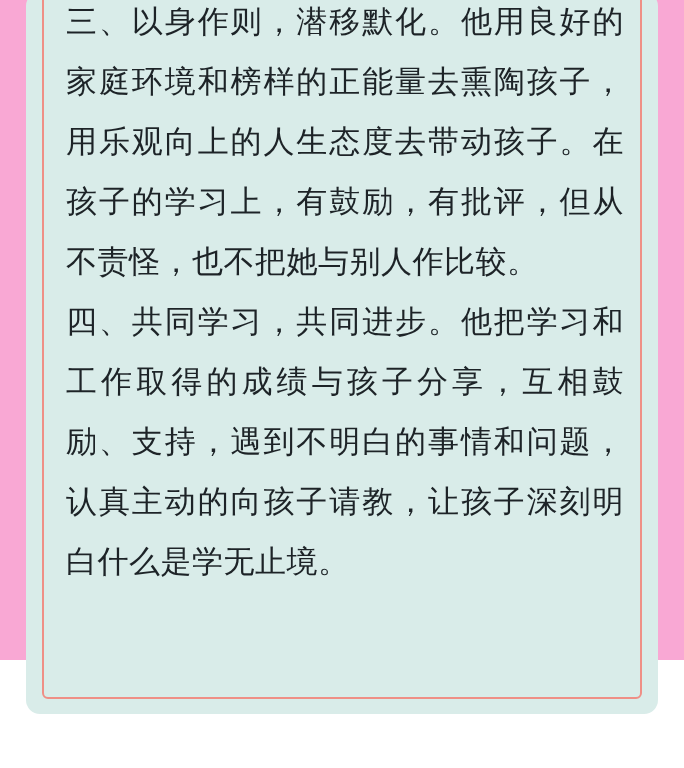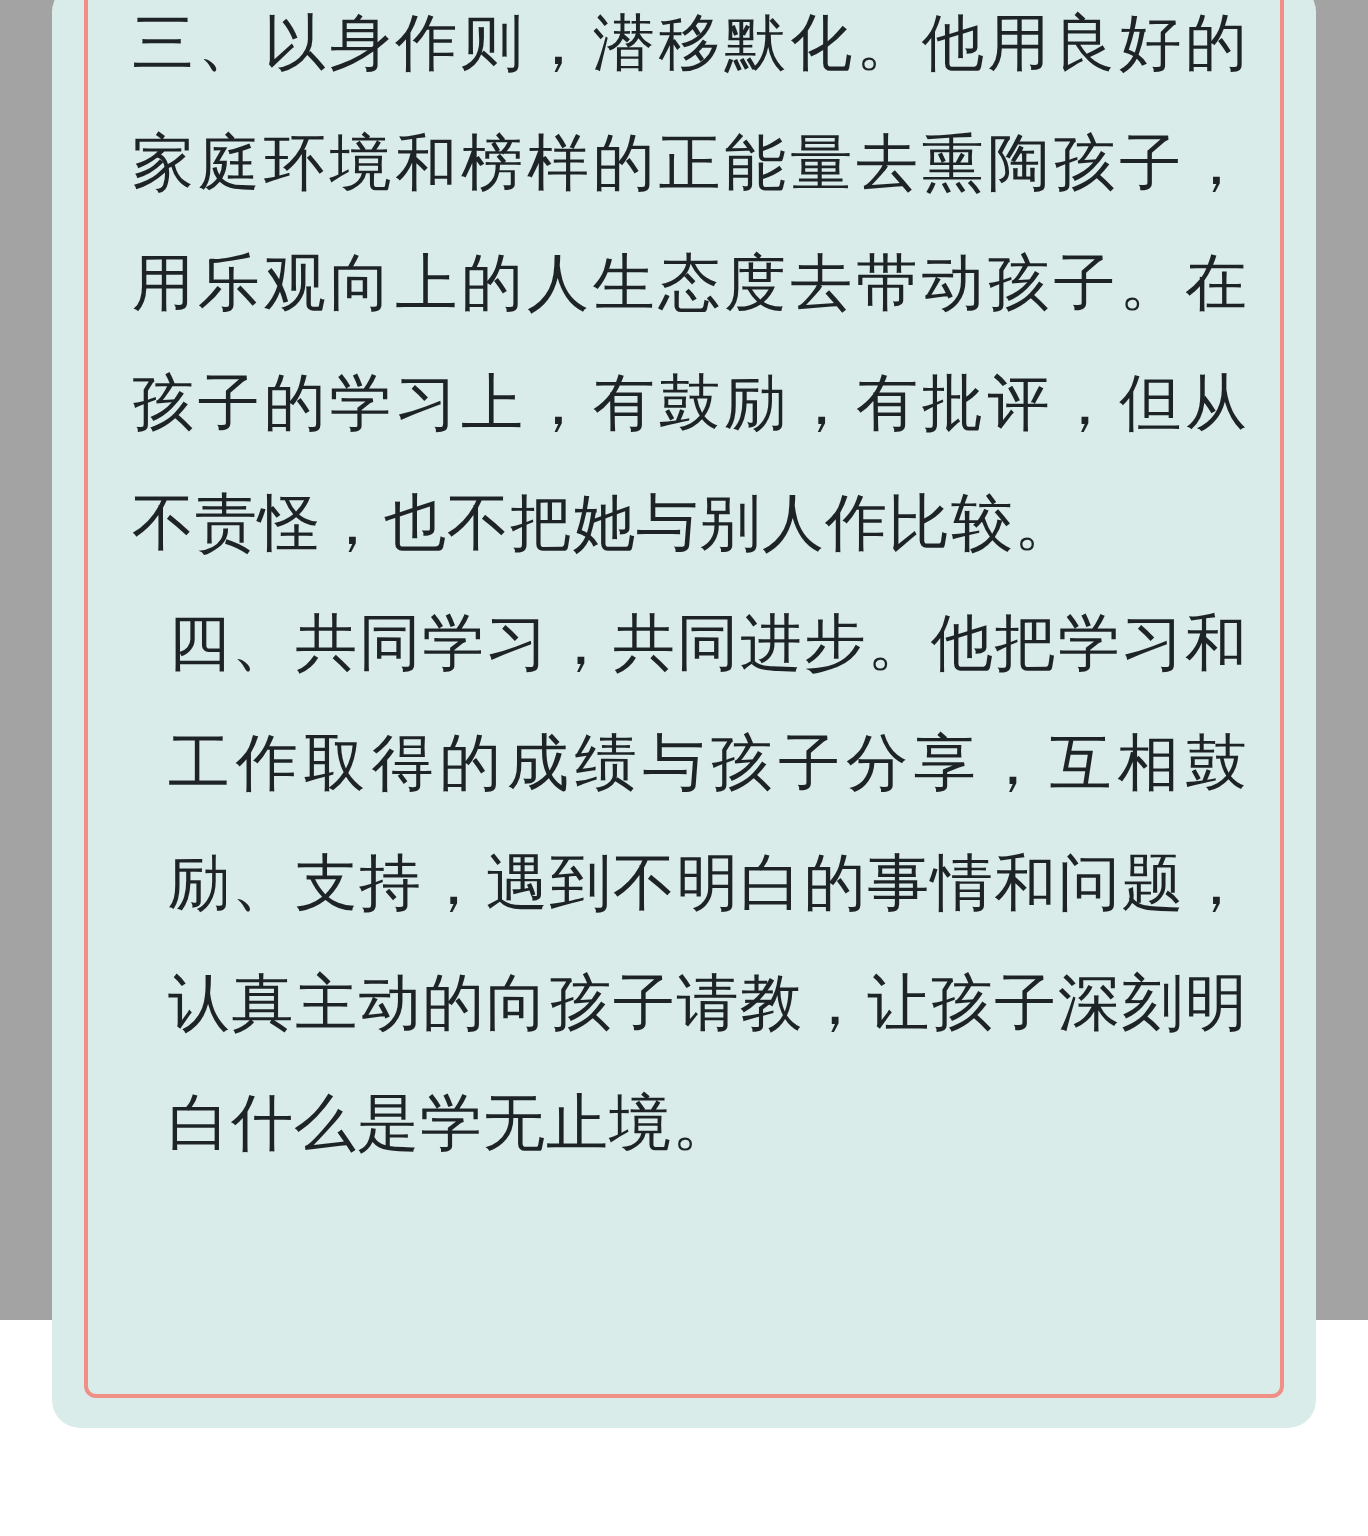--- a/index.html
+++ b/index.html
@@ -10,21 +10,21 @@
     width: 684px;
     height: 768px;
     overflow: hidden;
     font-family: "Liberation Sans", sans-serif;
   }
 
   .page {
     position: relative;
     width: 684px;
     height: 660px;
-    background: #a3a3a3;
+    background: #f9a8d4;
     box-sizing: border-box;
     padding-left: 41px;
   }
 
   
   .card {
     position: absolute;
     left: 26px;
     top: -8px;
     width: 632px;
@@ -62,21 +62,20 @@
     color: #1d2327;
     font-family: "Liberation Serif", "DejaVu Serif", serif;
     font-size: 31px;
     line-height: 60px;
     letter-spacing: 0.5px;
     text-align: justify;
     text-justify: inter-ideograph;
   }
   .para + .para {
     margin-top: 0px;
-    margin-left: 18px;
   }
 </style>
 </head>
 <body>
 
 <div class="page">
   <div class="card">
     <div class="card-inner-border"></div>
     <div class="content">
       <p class="para">三、以身作则，潜移默化。他用良好的家庭环境和榜样的正能量去熏陶孩子，用乐观向上的人生态度去带动孩子。在孩子的学习上，有鼓励，有批评，但从不责怪，也不把她与别人作比较。</p>

